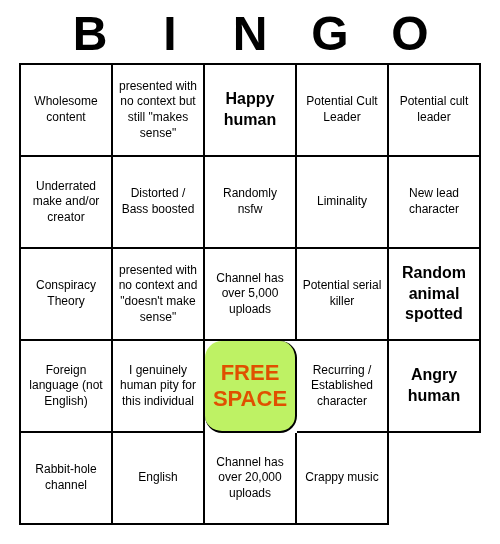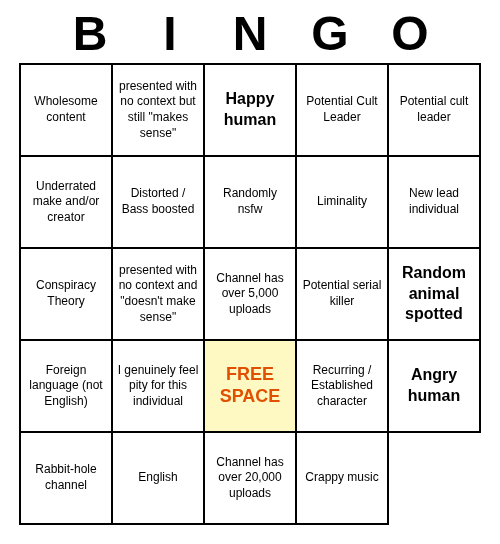--- a/index.html
+++ b/index.html
@@ -42,25 +42,26 @@
       align-items: center;
       justify-content: center;
       text-align: center;
       padding: 4px;
       font-size: 12px;
       line-height: 1.3;
       color: #000;
       background: #fff;
     }
     .cell.free-space {
-      background: #fef9c3;
+      background: #bef264;
       color: #e05000;
-      font-size: 18px;
+      font-size: 22px;
       font-weight: bold;
       line-height: 1.2;
+      border-radius: 17px;
     }
     .cell.large-text {
       font-size: 16px;
       font-weight: bold;
     }
   </style>
 </head>
 <body>
 
 <div class="bingo-title">
@@ -74,28 +75,28 @@
 <div class="bingo-grid" id="grid">
     <div class="cell">Wholesome content</div>
     <div class="cell">presented with no context but still "makes sense"</div>
     <div class="cell large-text">Happy human</div>
     <div class="cell">Potential Cult Leader</div>
     <div class="cell">Potential cult leader</div>
     <div class="cell">Underrated make and/or creator</div>
     <div class="cell">Distorted / Bass boosted</div>
     <div class="cell">Randomly nsfw</div>
     <div class="cell">Liminality</div>
-    <div class="cell">New lead individual</div>
+    <div class="cell">New lead character</div>
     <div class="cell">Conspiracy Theory</div>
     <div class="cell">presented with no context and "doesn't make sense"</div>
     <div class="cell">Channel has over 5,000 uploads</div>
     <div class="cell">Potential serial killer</div>
     <div class="cell large-text">Random animal spotted</div>
     <div class="cell">Foreign language (not English)</div>
-    <div class="cell">I genuinely feel pity for this individual</div>
+    <div class="cell">I genuinely human pity for this individual</div>
     <div class="cell free-space">FREE SPACE</div>
     <div class="cell">Recurring / Established character</div>
     <div class="cell large-text">Angry human</div>
     <div class="cell">Rabbit-hole channel</div>
     <div class="cell">English</div>
     <div class="cell">Channel has over 20,000 uploads</div>
     <div class="cell">Crappy music</div>
   </div>
 
 </body></html>

